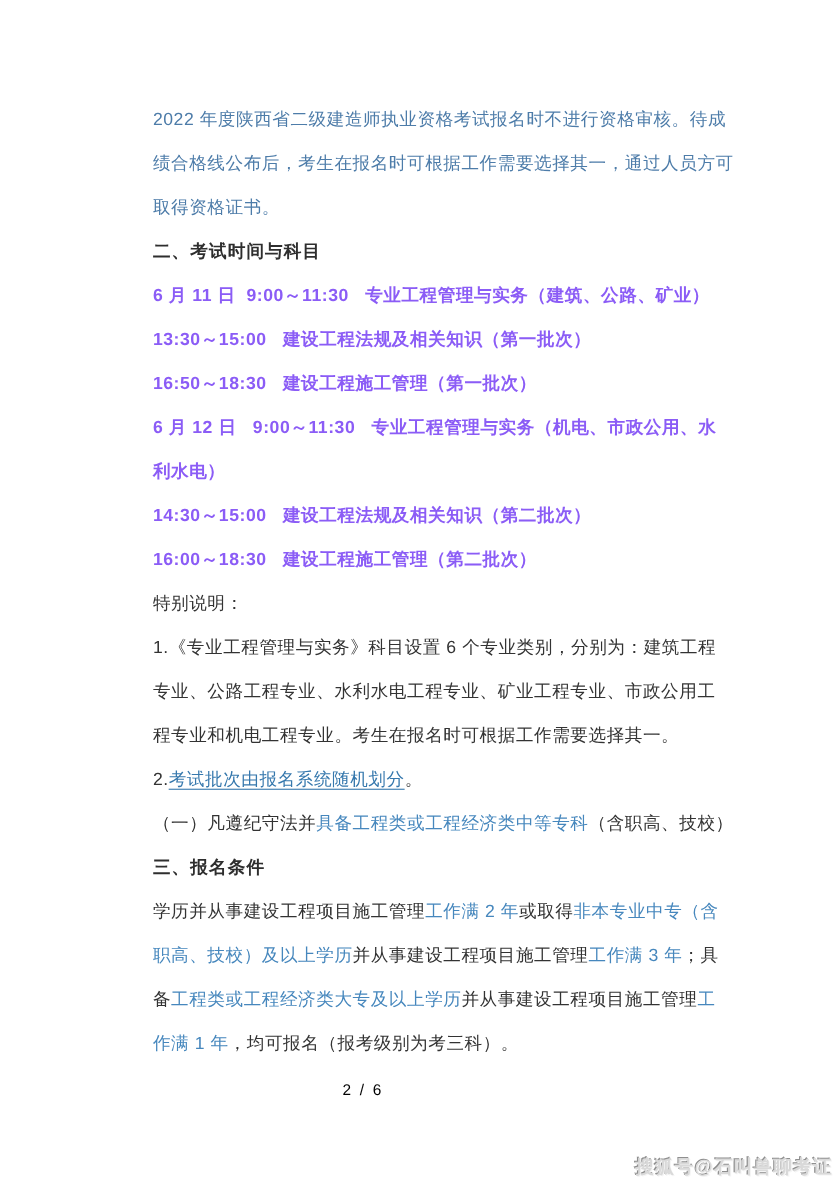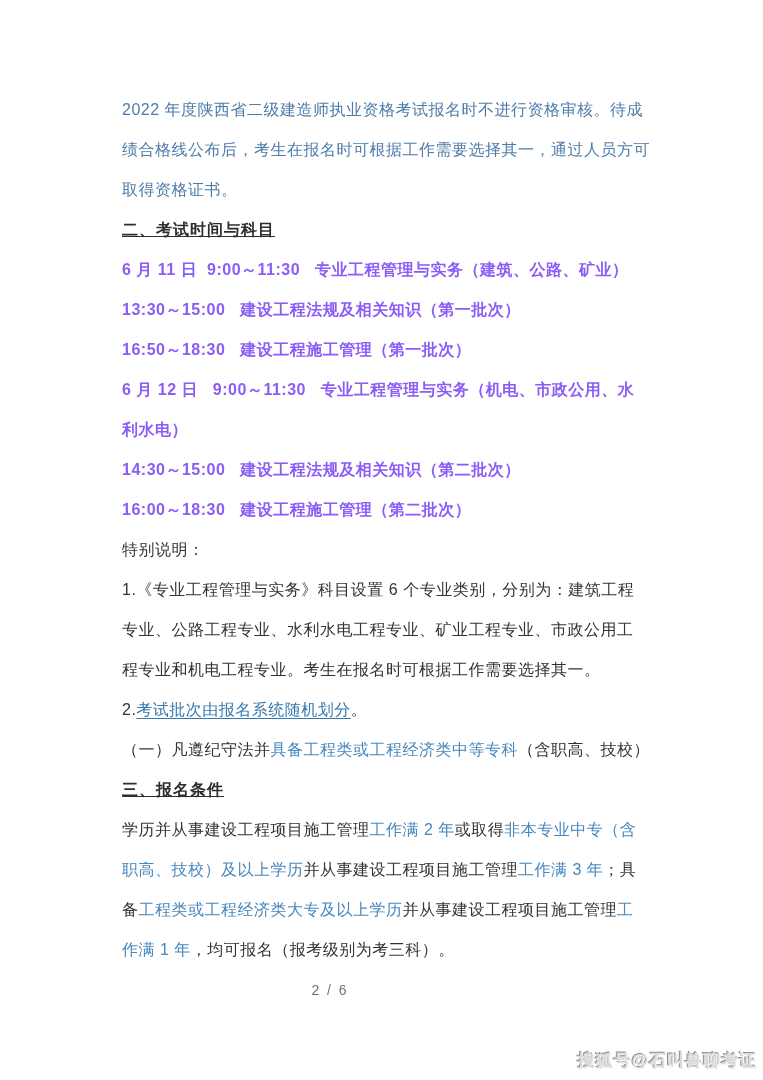--- a/index.html
+++ b/index.html
@@ -5,31 +5,31 @@
   html,body{margin:0;padding:0;}
   body{
     width:763px;height:1080px;background:#ffffff;position:relative;overflow:hidden;
     font-family:"Liberation Sans","DejaVu Sans",sans-serif;
   }
   .doc-body{
     position:absolute;left:122px;top:90px;width:532px;
   }
   .line{
     height:40px;line-height:40px;font-size:16px;letter-spacing:0.5px;
-    white-space:pre;color:#333333;
+    white-space:pre;color:#333333;margin-left:17px;
   }
   .run-blue{color:#4d7ca9;}
   .run-bold-blue{color:#8b5cf6;font-weight:bold;}
   .run-black{color:#333333;}
-  .run-bold-black{color:#2e2e2e;font-weight:bold;letter-spacing:1px;text-decoration:underline;}
+  .run-bold-black{color:#2e2e2e;font-weight:bold;letter-spacing:1px;}
   .run-inline-blue{color:#4687bd;}
   .run-link{color:#3678ad;text-decoration:underline;text-underline-offset:3px;cursor:pointer;}
   .footer{
     position:absolute;left:0;top:970px;width:660px;height:40px;line-height:40px;
-    text-align:center;font-size:14px;color:#737373;letter-spacing:2px;
+    text-align:center;font-size:14px;color:#000000;letter-spacing:2px;
   }
   .watermark{
     position:absolute;right:6px;bottom:8px;font-size:17px;font-weight:bold;
     color:#d9d9d9;text-shadow:1px 1px 0 #f5f5f5,-1px -1px 0 #8f8f8f;
     letter-spacing:1px;
   }
 </style>
 </head>
 <body>
 

